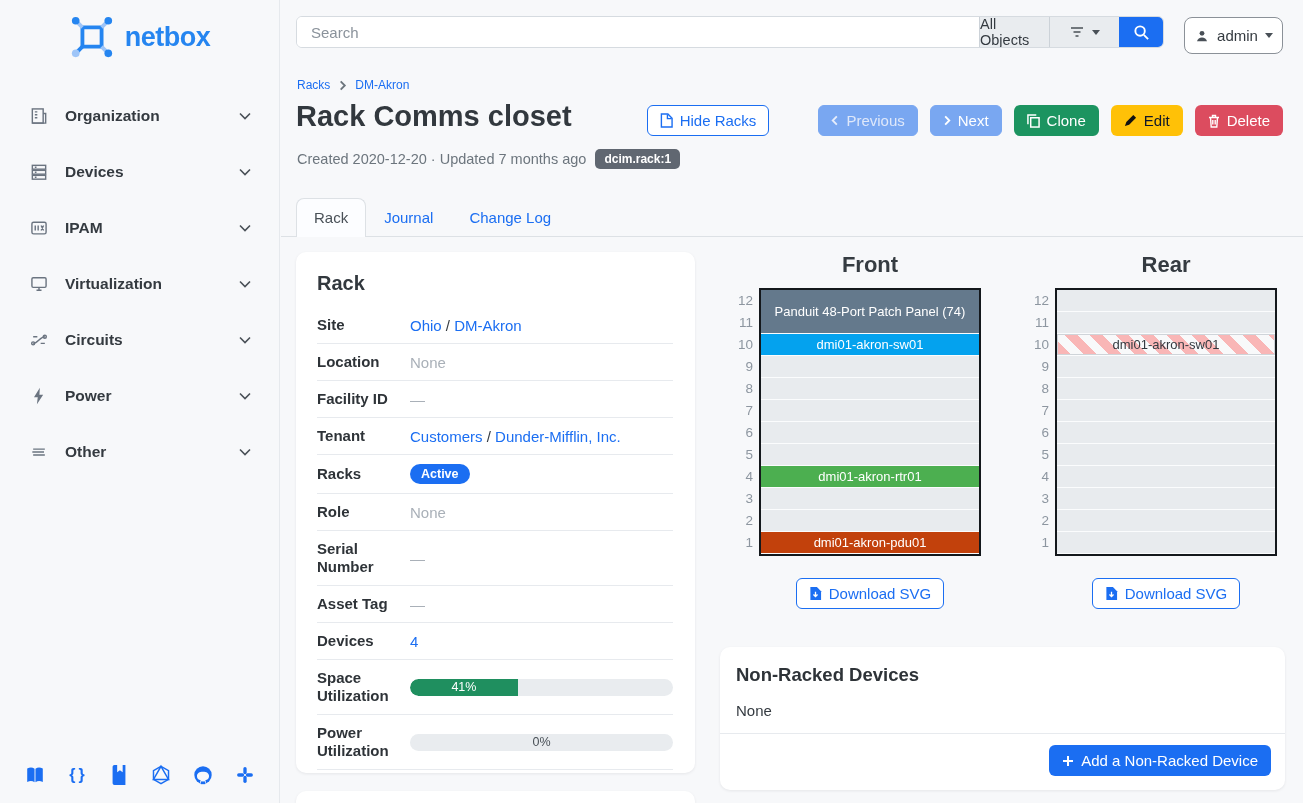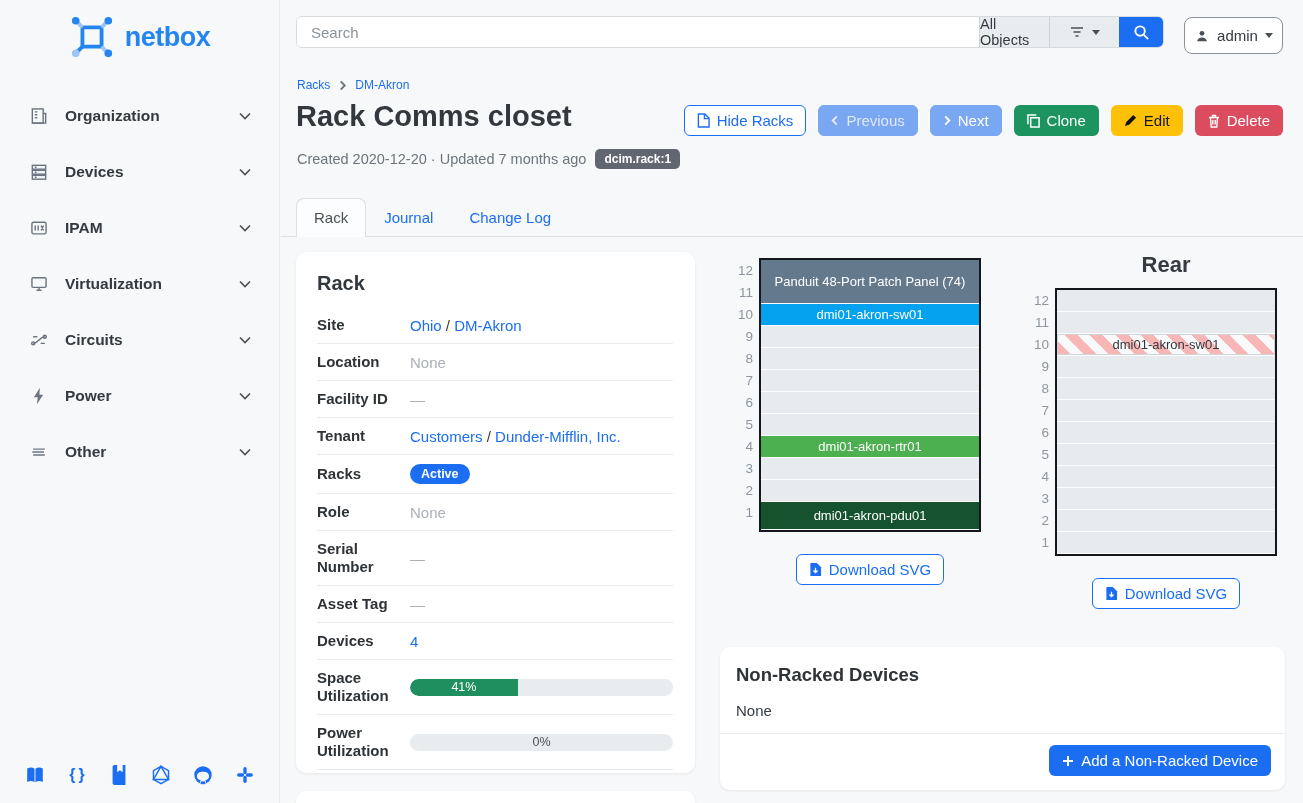--- a/index.html
+++ b/index.html
@@ -33,21 +33,21 @@
   
   .breadcrumb { position:absolute; left:297px; top:78px; display:flex; align-items:center; gap:8px; font-size:12px; }
   .breadcrumb a { color:#1b6ef2; text-decoration:none; cursor:pointer; }
   .page-title { position:absolute; left:296px; top:100px; font-size:29px; font-weight:bold; color:#32383e; }
   .meta-row { position:absolute; left:297px; top:149px; display:flex; align-items:center; gap:9px; font-size:14.5px; color:#6c757d; }
   .id-badge { background:#606771; color:#fff; font-size:12px; font-weight:bold; padding:3px 9px; border-radius:5px; }
   .actions { position:absolute; top:105px; right:20px; display:flex; gap:12px; }
   .btn { display:flex; align-items:center; gap:7px; height:31px; padding:0 12px; border-radius:6px; font-size:15px; border:1px solid transparent; cursor:pointer; white-space:nowrap; font-family:"Liberation Sans",sans-serif; }
   .btn-outline-primary { background:#fff; border-color:#1b6ef2; color:#1b6ef2; }
   .btn-nav { background:#79a7f1; color:#fff; border-color:#79a7f1; }
-  .btn-nav.dim { color:#dfe8fa; }
+  .btn-nav.dim { color:#dfe8fa;margin-left:37px; }
   .btn-clone { background:#1c9460; color:#fff; }
   .btn-edit { background:#ffc107; color:#0f172a; }
   .btn-delete { background:#dc4c5f; color:#fff; }
   .btn-add { background:#1b6ef2; color:#fff; height:31px; }
 
   
   .tabbar { position:absolute; left:281px; right:0; top:195px; height:42px; border-bottom:1px solid #dde1e5; display:flex; align-items:flex-end; padding-left:15px; }
   .tab { padding:10px 17px; font-size:15px; color:#1b6ef2; cursor:pointer; border:1px solid transparent; border-bottom:none; }
   .tab.active { background:#fcfdff; color:#495057; border-color:#dde1e5; border-radius:8px 8px 0 0; margin-bottom:-1px; padding-bottom:11px; }
 
@@ -414,20 +414,21 @@
       <div class="fvalue">
         <div class="progress">
           <div class="progress-fill" style="width: 0%;"></div>
           <span class="progress-label-center">0%</span>
         </div>
       </div>
     </div>
   </section>
 
   <div class="elev elev-front">
+    <div class="elev-title">Front</div>
     <div class="rack-frame">
       <div class="unit-numbers">
           <div class="unit-number">12</div>
           <div class="unit-number">11</div>
           <div class="unit-number">10</div>
           <div class="unit-number">9</div>
           <div class="unit-number">8</div>
           <div class="unit-number">7</div>
           <div class="unit-number">6</div>
           <div class="unit-number">5</div>
@@ -440,21 +441,21 @@
           <div class="rack-device" style="height: 43px; color: rgb(255, 255, 255); background: rgb(100, 121, 140);">Panduit 48-Port Patch Panel (74)</div>
           <div class="rack-device" style="height: 21px; color: rgb(255, 255, 255); background: rgb(4, 162, 238);">dmi01-akron-sw01</div>
           <div class="rack-unit-empty"></div>
           <div class="rack-unit-empty"></div>
           <div class="rack-unit-empty"></div>
           <div class="rack-unit-empty"></div>
           <div class="rack-unit-empty"></div>
           <div class="rack-device" style="height: 21px; color: rgb(255, 255, 255); background: rgb(76, 175, 80); text-align: center;">dmi01-akron-rtr01</div>
           <div class="rack-unit-empty"></div>
           <div class="rack-unit-empty"></div>
-          <div class="rack-device" style="height: 27px; color: rgb(255, 255, 255); background: #14532d;">dmi01-akron-pdu01</div>
+          <div class="rack-device" style="height: 21px; color: rgb(255, 255, 255); background: #c2410c;">dmi01-akron-pdu01</div>
         </div>
     </div>
     <div class="elev-download">
       <button class="btn btn-outline-primary">
         <span class="ico">
           <svg width="13" height="15" viewBox="0 0 14 16" fill="#1b6ef2">
               <path d="M1.5 1h7L13 5.5V15H1.5z"></path>
               <path d="M7 6v5M4.8 9l2.2 2.2L9.2 9" stroke="#fff" stroke-width="1.4" fill="none"></path>
             </svg>
         </span>

